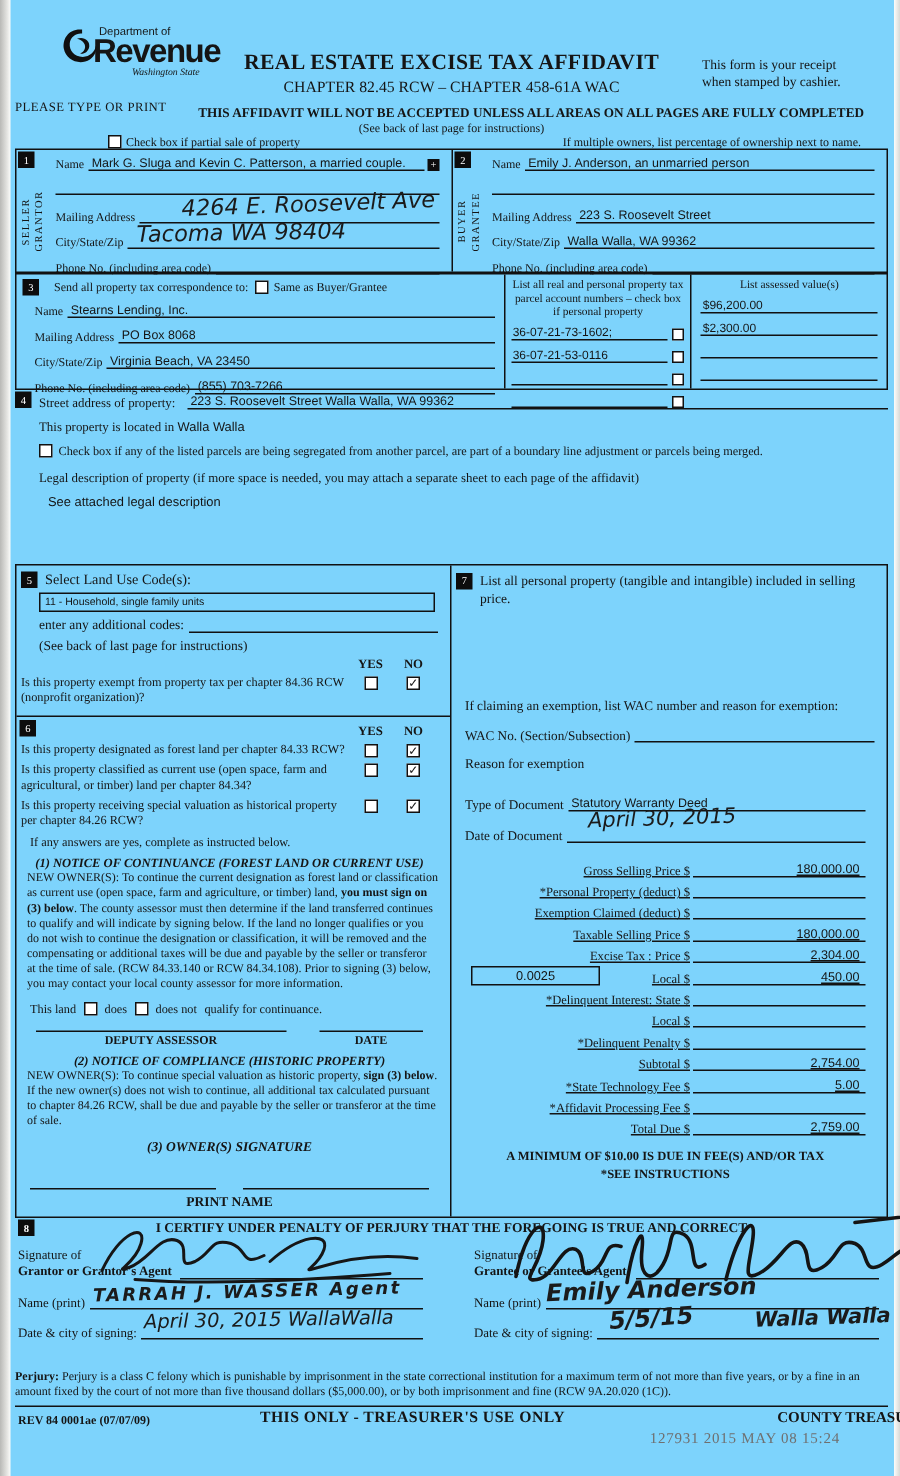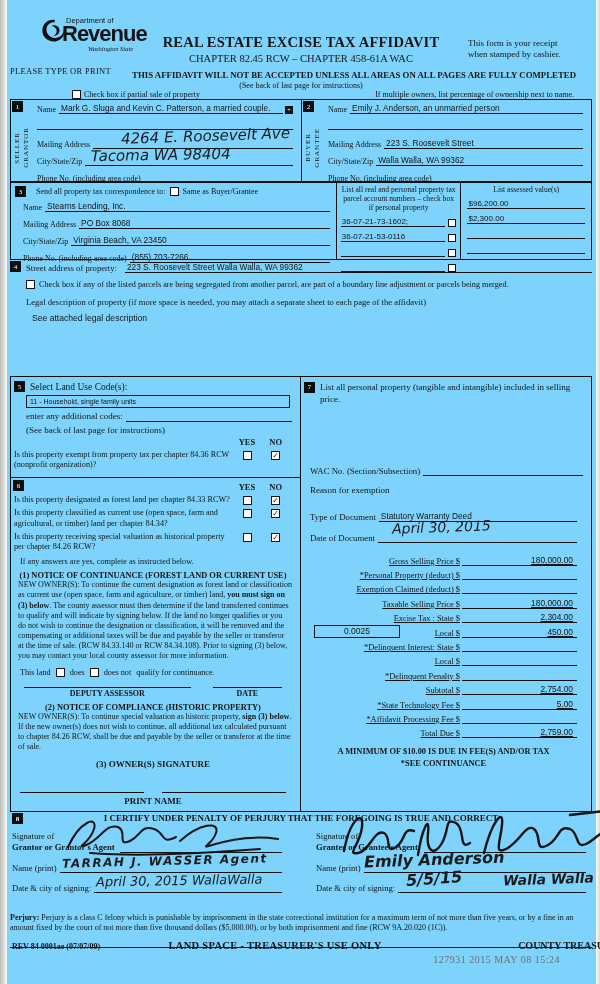--- a/index.html
+++ b/index.html
@@ -104,21 +104,21 @@
     font-weight:bold; padding-right:10px; margin-top:2px; }
   .q-row { display:flex; align-items:flex-start; margin-top:3px; }
   .q-text { flex:1; font-size:8.2px; line-height:1.25; padding-right:6px; }
   .q-row .cb { margin-top:1px; }
   .q-row .ybox { margin-right:19px; }
   .q-row .nbox { margin-right:12px; }
 
   .sec6 { padding:2px 8px 0 3px; position:relative; font-size:8.2px; }
   .sec6 .badge { position:absolute; left:2px; top:2px; }
   .if-yes { margin-top:5px; margin-left:6px; }
-  .notice-head { text-align:center; font-weight:bold; font-size:8.4px; margin-top:5px; }
+  .notice-head { text-align:center; font-weight:bold; font-size:8.4px; margin-top:5px;font-style:italic; }
   .notice-para { font-size:8px; line-height:1.27; margin-top:0; margin-left:4px; }
   .thisland-row { display:flex; align-items:center; gap:5px; margin:6px 0 0 6px; }
   .deputy-row { display:flex; margin:10px 10px 0 10px; gap:22px; }
   .deputy-col { border-top:1px solid #111; text-align:center; font-weight:bold; font-size:8px; padding-top:1px; }
   .deputy-col.w1 { flex:2.4; } .deputy-col.w2 { flex:1; }
   .sig36-row { display:flex; gap:18px; margin:14px 6px 0 6px; }
   .sig36 { flex:1; border-bottom:1px solid #111; height:10px; }
   .printname { text-align:center; font-weight:bold; font-size:9px; margin-top:3px; }
 
   .sec7 { padding:4px 8px 0 3px; position:relative; font-size:9px; }
@@ -158,21 +158,21 @@
   .hw-name1 { position:absolute; left:2px; top:-8px; font-size:12px; font-weight:bold;
     letter-spacing:1.5px; transform:rotate(-1.5deg); white-space:nowrap; }
   .hw-date1 { position:absolute; left:2px; top:-9px; font-size:13px; transform:rotate(-1deg); white-space:nowrap; }
   .hw-name2 { position:absolute; left:0px; top:-12px; font-size:16px; font-weight:bold;
     transform:rotate(-2deg); white-space:nowrap; }
   .hw-d2 { position:absolute; left:8px; top:-13px; font-size:16px; font-weight:bold; transform:rotate(-4deg); }
   .hw-c2 { position:absolute; left:105px; top:-11px; font-size:14px; font-weight:bold; transform:rotate(-2deg); white-space:nowrap; }
 
   
   .perjury { position:absolute; left:10px; right:8px; top:913px; font-size:8px;
-    line-height:1.3; border-bottom:1.5px solid #111; padding-bottom:13px; }
+    line-height:1.3; border-bottom:1.5px solid #111; padding-bottom:3px; }
   .footer { position:absolute; left:10px; right:0; top:940px; height:44px; }
   .rev { position:absolute; left:2px; top:2px; font-size:8px; font-weight:bold; }
   .treasurer { position:absolute; left:0; right:60px; top:0; text-align:center; font-size:10.5px; font-weight:bold; letter-spacing:.3px; }
   .county { position:absolute; right:-4px; top:0; font-size:10px; font-weight:bold; white-space:nowrap; }
   .stamp { position:absolute; right:40px; top:14px; font-family:Liberation Serif, serif;
     font-size:10px; color:#6f6f6f; letter-spacing:.5px; white-space:nowrap; }
 </style>
 </head>
 <body>
 
@@ -337,20 +337,24 @@
           </div>
         </div>
     </div>
   </div>
 
   <div class="sec4">
     <div class="s4-row1">
       <span class="badge">4</span>
       <span class="flabel" style="font-size:8.6px">Street address of property:</span>
       <span class="fline typed">223 S. Roosevelt Street Walla Walla, WA 99362</span>
+    </div>
+    <div class="s4-indent mt6">
+      <span>This property is located in</span>
+      <span class="typed">Walla Walla</span>
     </div>
     <div class="s4-check s4-indent">
       <span class="cb"></span>
       <span>Check box if any of the listed parcels are being segregated from another parcel, are part of a boundary line adjustment or parcels being merged.</span>
     </div>
     <div class="s4-indent mt8">Legal description of property (if more space is needed, you may attach a separate sheet to each page of the affidavit)</div>
     <div class="s4-indent mt6 typed" style="margin-left:22px">See attached legal description</div>
   </div>
 
   <div class="midblock">
@@ -430,20 +434,21 @@
       </div>
     </div>
 
     <div class="col-right">
       <div class="sec7">
         <div class="s7-note">
           <span class="badge">7</span>
           <span style="flex:1">List all  personal property (tangible and intangible) included in selling price.</span>
         </div>
         <div class="exempt-block">
+          <div class="exempt-note">If claiming an exemption, list WAC number and reason for exemption:</div>
           <div class="line-row">
             <span class="flabel" style="font-size:8.8px">WAC No. (Section/Subsection)</span>
             <span class="fline"></span>
           </div>
           <div class="line-row" style="border:none">
             <span>Reason for exemption</span>
           </div>
         </div>
         <div class="doc-block">
           <div class="doc-row">
@@ -467,21 +472,21 @@
               </div>
               <div class="fee-row">
                 <span class="fee-label">Exemption Claimed (deduct)  $</span>
                 <span class="fee-line"><span class="fee-value"></span></span>
               </div>
               <div class="fee-row">
                 <span class="fee-label">Taxable Selling Price  $</span>
                 <span class="fee-line"><span class="fee-value">180,000.00</span></span>
               </div>
               <div class="fee-row">
-                <span class="fee-label">Excise Tax : State  $</span>
+                <span class="fee-label">Excise Tax : Price  $</span>
                 <span class="fee-line"><span class="fee-value">2,304.00</span></span>
               </div>
               <div class="fee-row">
                 <span class="fee-label">Local  $<span class="rate-box">0.0025</span></span>
                 <span class="fee-line"><span class="fee-value">450.00</span></span>
               </div>
               <div class="fee-row">
                 <span class="fee-label">*Delinquent Interest: State  $</span>
                 <span class="fee-line"><span class="fee-value"></span></span>
               </div>
@@ -505,21 +510,21 @@
                 <span class="fee-label">*Affidavit Processing Fee  $</span>
                 <span class="fee-line"><span class="fee-value"></span></span>
               </div>
               <div class="fee-row">
                 <span class="fee-label">Total Due  $</span>
                 <span class="fee-line"><span class="fee-value">2,759.00</span></span>
               </div>
             </div>
           <div class="min-note">
             <span>A MINIMUM OF $10.00 IS DUE IN FEE(S) AND/OR TAX</span><br>
-            <span>*SEE CONTINUANCE</span>
+            <span>*SEE INSTRUCTIONS</span>
           </div>
         </div>
       </div>
     </div>
   </div>
 
   <div class="cert">
     <div class="cert-head">
       <span class="badge">8</span>
       <span>I CERTIFY UNDER PENALTY OF PERJURY THAT THE FOREGOING IS TRUE AND CORRECT</span>
@@ -587,17 +592,17 @@
       </div>
     </div>
   </div>
 
   <div class="perjury">
     <b>Perjury:</b><span> Perjury is a class C felony which is punishable by imprisonment in the state correctional institution for a maximum term of not more than five years, or by a fine in an amount fixed by the court of not more than five thousand dollars ($5,000.00), or by both imprisonment and fine (RCW 9A.20.020 (1C)).</span>
   </div>
 
   <div class="footer">
     <span class="rev">REV 84 0001ae (07/07/09)</span>
-    <span class="treasurer">LAND SPACE - TREASURER'S USE ONLY</span>
+    <span class="treasurer">THIS ONLY - TREASURER'S USE ONLY</span>
     <span class="county">COUNTY TREASU</span>
     <span class="stamp">127931 2015 MAY 08 15:24</span>
   </div>
 </div>
 
 </body></html>

